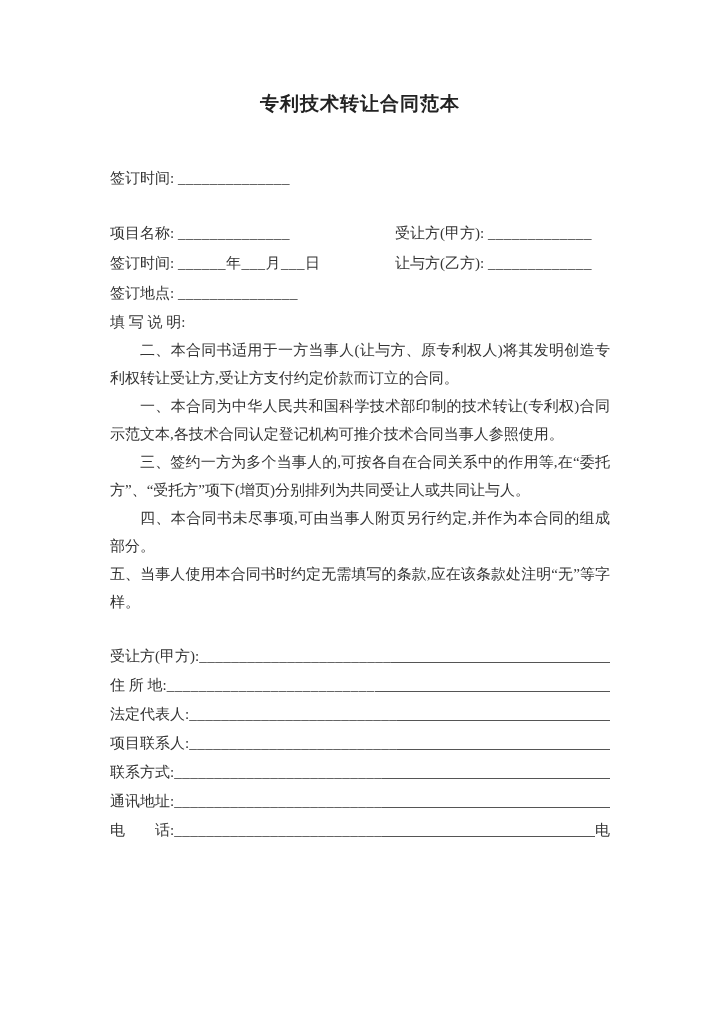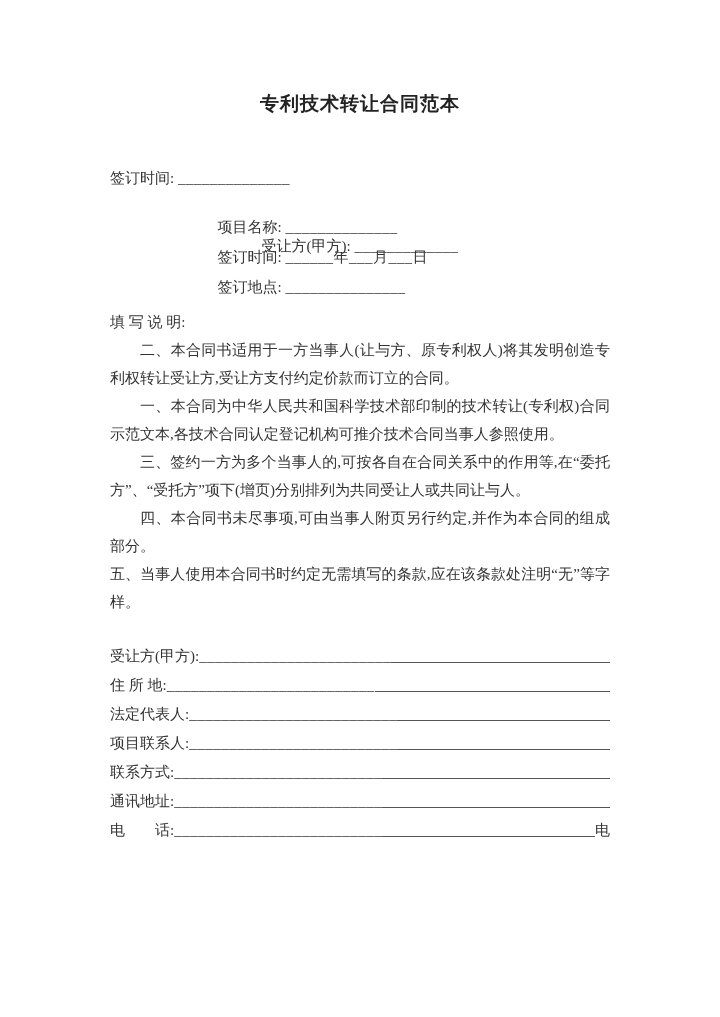--- a/index.html
+++ b/index.html
@@ -19,21 +19,21 @@
     margin-top: 92px;
     font-size: 19px;
     line-height: 24px;
     font-weight: 700;
     text-align: center;
     color: #222222;
     letter-spacing: 1px;
   }
   .contract-row { margin-top: 52px; line-height: 20px; }
   .meta { margin-top: 30px; }
-  .meta-row { display: flex; height: 30px; align-items: center; flex-direction: column; }
+  .meta-row { display: flex; height: 30px; align-items: center; }
   .meta-cell-left { width: 285px; }
   .meta-cell-right { flex: 1; }
   .notes-heading { line-height: 28px; white-space: pre; }
   .para { line-height: 28px; text-align: justify; }
   .para.indent { text-indent: 2em; }
   .section-heading { margin-top: 36px; line-height: 28px; }
   .fields { margin-top: 26px; }
   .frow { display: flex; align-items: baseline; height: 29px; line-height: 29px; }
   .flabel { white-space: pre; }
   .blank { white-space: pre; letter-spacing: 0.5px; }
@@ -65,20 +65,24 @@
       </div>
       <div class="meta-cell-right">
         <span class="flabel">受让方(甲方):</span>
         <span class="blank">_____________</span>
       </div>
     </div>
     <div class="meta-row">
       <div class="meta-cell-left">
         <span class="flabel">签订时间:</span>
         <span class="blank">______年___月___日</span>
+      </div>
+      <div class="meta-cell-right">
+        <span class="flabel">让与方(乙方):</span>
+        <span class="blank">_____________</span>
       </div>
     </div>
     <div class="meta-row">
       <div class="meta-cell-left">
         <span class="flabel">签订地点:</span>
         <span class="blank">_______________</span>
       </div>
     </div>
   </div>
 

